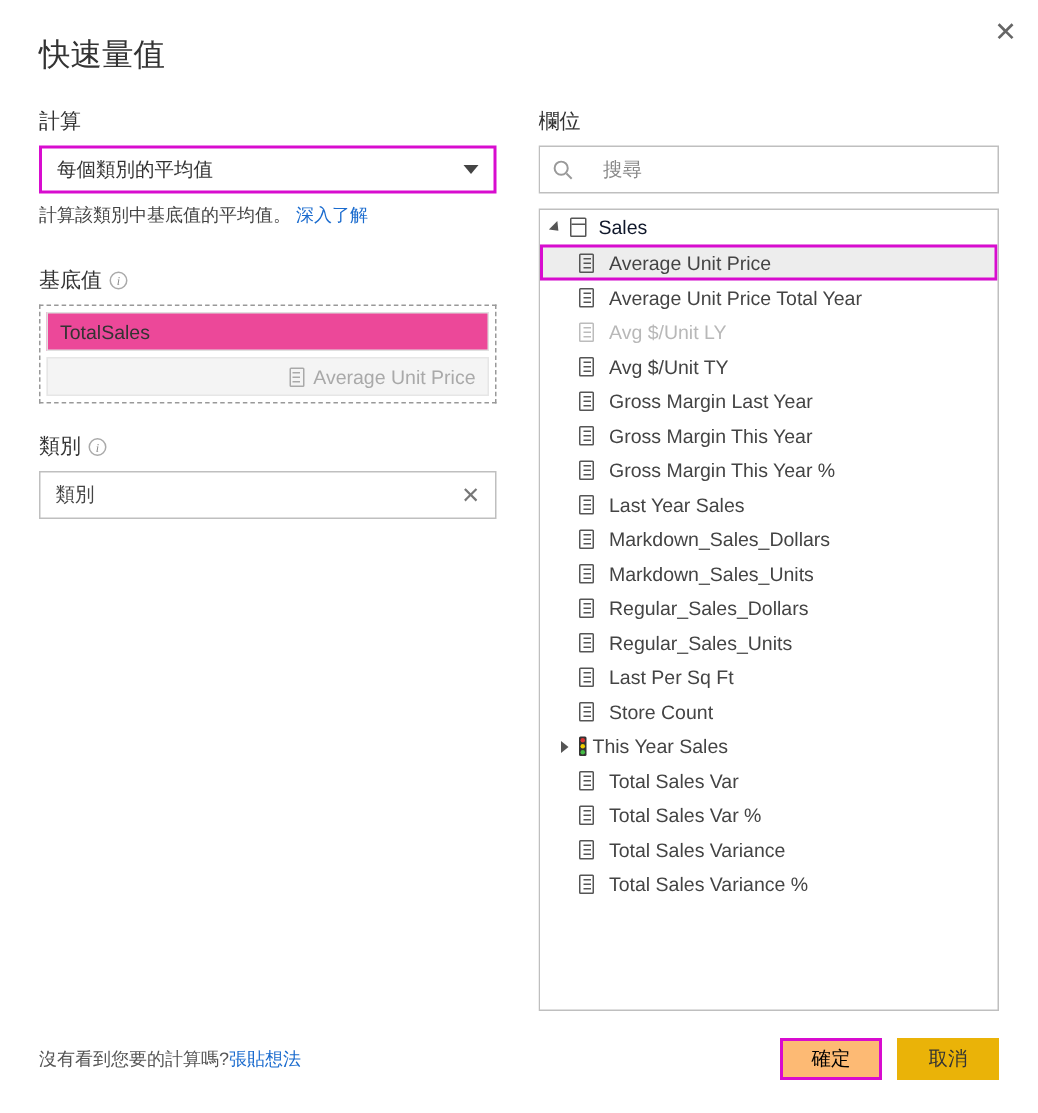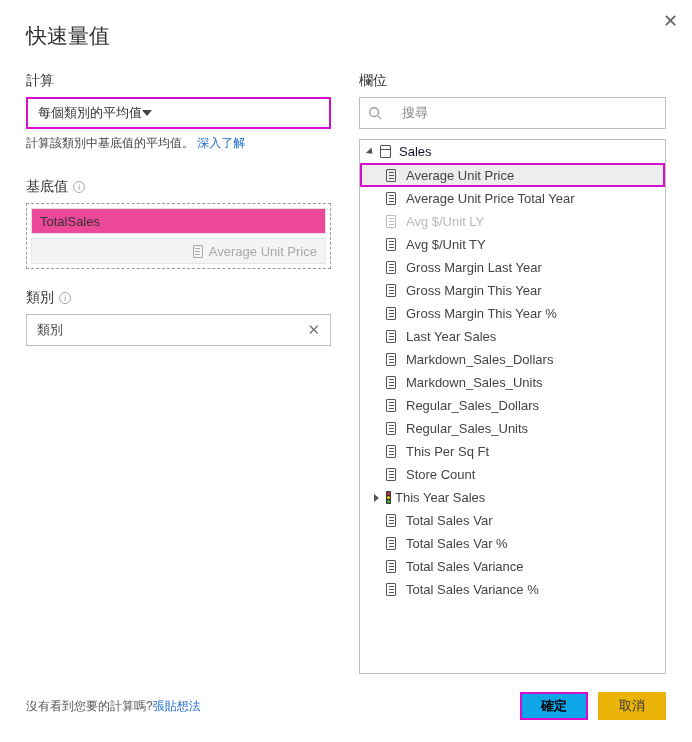--- a/index.html
+++ b/index.html
@@ -58,21 +58,21 @@
       align-items: center;
       justify-content: center;
       font-style: italic;
       font-family: serif;
     }
     .dropdown {
       border: 2.5px solid #d80ccf;
       height: 32px;
       display: flex;
       align-items: center;
-      justify-content: flex-start;
+      justify-content: space-between;
       padding: 0 10px;
       color: #333;
       cursor: pointer;
       margin-bottom: 6px;
     }
     .dropdown .caret {
       width: 0; height: 0;
       border-left: 5px solid transparent;
       border-right: 5px solid transparent;
       border-top: 6px solid #444;
@@ -223,24 +223,23 @@
       height: 28px;
       min-width: 68px;
       font-size: 13px;
       display: flex;
       align-items: center;
       justify-content: center;
       cursor: pointer;
       border: none;
     }
     .btn.ok {
-      background: #0ea5e9;
+      background: #fdba74;
       color: #000;
       border: 2.5px solid #d80ccf;
-      font-weight: bold;
     }
     .btn.cancel {
       background: #eab308;
       color: #333;
     }
   </style>
 </head>
 <body>
 
 <div class="dialog">
@@ -348,21 +347,21 @@
             <div class="tree-row field">
               <span class="calc-icon" style="color: rgb(85, 85, 85);"></span>
               <span>Regular_Sales_Dollars</span>
             </div>
             <div class="tree-row field">
               <span class="calc-icon" style="color: rgb(85, 85, 85);"></span>
               <span>Regular_Sales_Units</span>
             </div>
             <div class="tree-row field">
               <span class="calc-icon" style="color: rgb(85, 85, 85);"></span>
-              <span>This Per Sq Ft</span>
+              <span>Last Per Sq Ft</span>
             </div>
             <div class="tree-row field">
               <span class="calc-icon" style="color: rgb(85, 85, 85);"></span>
               <span>Store Count</span>
             </div>
             <div class="tree-row field">
               <span class="chev right" style="margin-left: -12px; margin-right: 3px;"></span>
               <span class="traffic-icon" style="color: rgb(85, 85, 85);"></span>
               <span>This Year Sales</span>
             </div>

